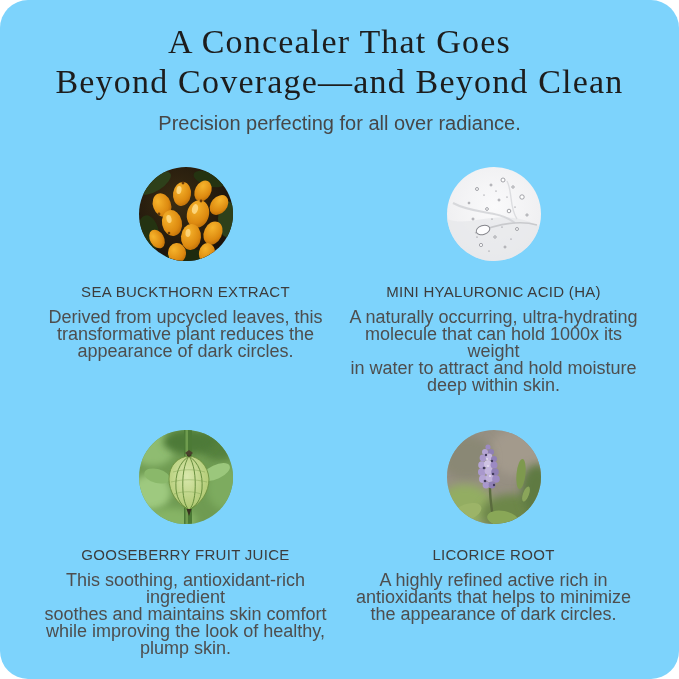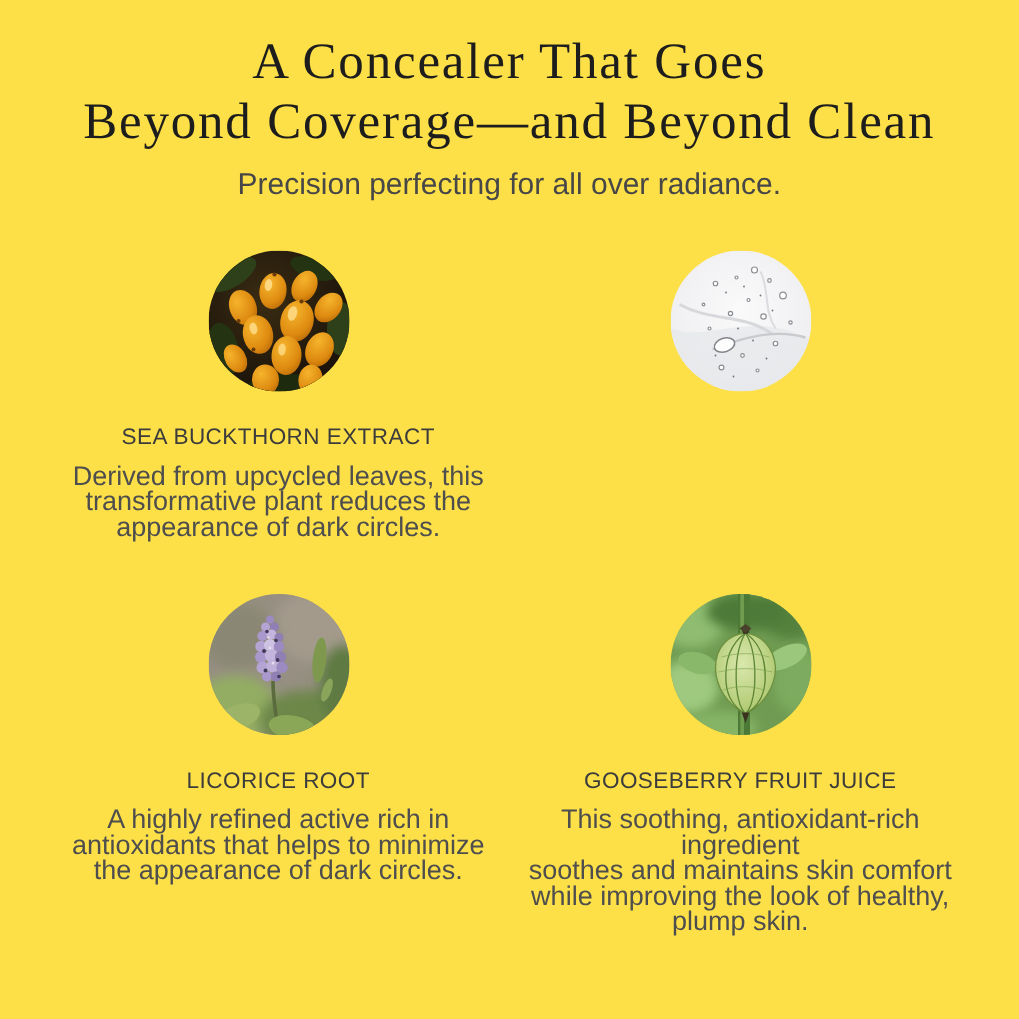--- a/index.html
+++ b/index.html
@@ -1,22 +1,23 @@
 <!DOCTYPE html>
 <html><head>
 <meta charset="utf-8">
 <style>
   html, body { margin: 0; padding: 0; background: #ffffff; }
   .canvas {
     position: relative;
     width: 679px; height: 679px;
-    background: #fde047;
+    background: #7dd3fc;
     overflow: hidden;
     font-family: "Liberation Sans", sans-serif;
     text-align: center;
+    border-radius: 28px;
   }
   .header { padding-top: 22px; }
   .title {
     margin: 0;
     font-family: "Liberation Serif", serif;
     font-weight: 400;
     font-size: 34px;
     line-height: 40px;
     letter-spacing: 1.2px;
     color: #1d1d1d;
@@ -159,20 +160,73 @@
               <circle cx="60" cy="30" r="0.6"></circle>
             <circle cx="68" cy="40" r="0.6"></circle>
               <circle cx="45" cy="52" r="0.6"></circle>
               <circle cx="55" cy="60" r="0.6"></circle>
             <circle cx="30" cy="70" r="0.6"></circle>
               <circle cx="64" cy="72" r="0.6"></circle>
               <circle cx="42" cy="84" r="0.6"></circle>
           </g>
         </svg>
       </div>
+      <h2>MINI HYALURONIC ACID (HA)</h2>
+      <p>A naturally occurring, ultra-hydrating
+molecule that can hold 1000x its weight
+in water to attract and hold moisture
+deep within skin.</p>
+    </div>
+
+    <div class="card">
+      <div class="photo">
+        <svg viewBox="0 0 94 94" aria-hidden="true">
+          <defs>
+            <filter id="gb" x="-40%" y="-40%" width="180%" height="180%">
+                <feGaussianBlur stdDeviation="3.5"></feGaussianBlur>
+              </filter>
+            <radialGradient id="husk" cx="45%" cy="38%" r="75%">
+              <stop offset="0%" stop-color="#d9e8ac"></stop>
+                <stop offset="70%" stop-color="#b5cd79"></stop>
+                <stop offset="100%" stop-color="#9cba62"></stop>
+            </radialGradient>
+          </defs>
+          <rect width="94" height="94" fill="#6f9b52"></rect>
+          <ellipse cx="14" cy="18" rx="22" ry="18" fill="#8fbc71" filter="url(#gb)"></ellipse>
+          <ellipse cx="80" cy="14" rx="20" ry="16" fill="#55813d" filter="url(#gb)"></ellipse>
+          <ellipse cx="86" cy="58" rx="18" ry="22" fill="#7dab5e" filter="url(#gb)"></ellipse>
+          <ellipse cx="12" cy="62" rx="20" ry="18" fill="#9ec97f" filter="url(#gb)"></ellipse>
+          <ellipse cx="50" cy="12" rx="26" ry="12" fill="#4e7a38" filter="url(#gb)"></ellipse>
+          <ellipse cx="32" cy="90" rx="26" ry="12" fill="#86b465" filter="url(#gb)"></ellipse>
+          <ellipse cx="77" cy="42" rx="15" ry="7" fill="#9bc77c" transform="rotate(-25 77 42)"></ellipse>
+          <ellipse cx="18" cy="46" rx="13" ry="7" fill="#8ab86a" transform="rotate(15 18 46)"></ellipse>
+          <rect x="45" y="0" width="8" height="94" fill="#4c7a36"></rect>
+          <rect x="46.5" y="0" width="2.5" height="94" fill="#6f9c4e"></rect>
+          <path d="M50,26 C60,27 69,35 70,49 C70,62 62,74 50,80 C38,74 30,62 30,49 C30,35 39,27 50,26 Z" fill="url(#husk)" stroke="#6d9140" stroke-width="0.9"></path>
+          <g stroke="#5e8636" stroke-width="0.9" fill="none">
+            <path d="M50,26 C40,33 36,44 37,59 C38,70 43,76 50,80"></path>
+            <path d="M50,26 C45,34 43,46 44,62 C45,72 47,77 50,80"></path>
+            <path d="M50,26 C55,34 57,46 56,62 C55,72 53,77 50,80"></path>
+            <path d="M50,26 C60,33 64,44 63,59 C62,70 57,76 50,80"></path>
+          </g>
+          <g stroke="#7ba24e" stroke-width="0.45" fill="none" opacity="0.9">
+            <path d="M34,42 C45,39 55,39 66,42"></path>
+            <path d="M32,52 C45,49 55,49 68,52"></path>
+            <path d="M35,64 C44,61 54,61 62,64"></path>
+          </g>
+          <circle cx="50" cy="24.5" r="2.2" fill="#3a3220"></circle>
+          <path d="M46,23 L50,20 L54,23 L50,26 Z" fill="#4a412c"></path>
+          <path d="M47.5,79 L50,86 L52.5,79 Z" fill="#3a3220"></path>
+        </svg>
+      </div>
+      <h2>GOOSEBERRY FRUIT JUICE</h2>
+      <p>This soothing, antioxidant-rich ingredient
+soothes and maintains skin comfort
+while improving the look of healthy,
+plump skin.</p>
     </div>
 
     <div class="card">
       <div class="photo">
         <svg viewBox="0 0 94 94" aria-hidden="true">
           <defs>
             <filter id="lb" x="-40%" y="-40%" width="180%" height="180%">
                 <feGaussianBlur stdDeviation="4"></feGaussianBlur>
               </filter>
           </defs>
@@ -216,62 +270,14 @@
               <circle cx="40" cy="29" r="0.9" fill="#e4ddf0"></circle>
           </g>
         </svg>
       </div>
       <h2>LICORICE ROOT</h2>
       <p>A highly refined active rich in
 antioxidants that helps to minimize
 the appearance of dark circles.</p>
     </div>
 
-    <div class="card">
-      <div class="photo">
-        <svg viewBox="0 0 94 94" aria-hidden="true">
-          <defs>
-            <filter id="gb" x="-40%" y="-40%" width="180%" height="180%">
-                <feGaussianBlur stdDeviation="3.5"></feGaussianBlur>
-              </filter>
-            <radialGradient id="husk" cx="45%" cy="38%" r="75%">
-              <stop offset="0%" stop-color="#d9e8ac"></stop>
-                <stop offset="70%" stop-color="#b5cd79"></stop>
-                <stop offset="100%" stop-color="#9cba62"></stop>
-            </radialGradient>
-          </defs>
-          <rect width="94" height="94" fill="#6f9b52"></rect>
-          <ellipse cx="14" cy="18" rx="22" ry="18" fill="#8fbc71" filter="url(#gb)"></ellipse>
-          <ellipse cx="80" cy="14" rx="20" ry="16" fill="#55813d" filter="url(#gb)"></ellipse>
-          <ellipse cx="86" cy="58" rx="18" ry="22" fill="#7dab5e" filter="url(#gb)"></ellipse>
-          <ellipse cx="12" cy="62" rx="20" ry="18" fill="#9ec97f" filter="url(#gb)"></ellipse>
-          <ellipse cx="50" cy="12" rx="26" ry="12" fill="#4e7a38" filter="url(#gb)"></ellipse>
-          <ellipse cx="32" cy="90" rx="26" ry="12" fill="#86b465" filter="url(#gb)"></ellipse>
-          <ellipse cx="77" cy="42" rx="15" ry="7" fill="#9bc77c" transform="rotate(-25 77 42)"></ellipse>
-          <ellipse cx="18" cy="46" rx="13" ry="7" fill="#8ab86a" transform="rotate(15 18 46)"></ellipse>
-          <rect x="45" y="0" width="8" height="94" fill="#4c7a36"></rect>
-          <rect x="46.5" y="0" width="2.5" height="94" fill="#6f9c4e"></rect>
-          <path d="M50,26 C60,27 69,35 70,49 C70,62 62,74 50,80 C38,74 30,62 30,49 C30,35 39,27 50,26 Z" fill="url(#husk)" stroke="#6d9140" stroke-width="0.9"></path>
-          <g stroke="#5e8636" stroke-width="0.9" fill="none">
-            <path d="M50,26 C40,33 36,44 37,59 C38,70 43,76 50,80"></path>
-            <path d="M50,26 C45,34 43,46 44,62 C45,72 47,77 50,80"></path>
-            <path d="M50,26 C55,34 57,46 56,62 C55,72 53,77 50,80"></path>
-            <path d="M50,26 C60,33 64,44 63,59 C62,70 57,76 50,80"></path>
-          </g>
-          <g stroke="#7ba24e" stroke-width="0.45" fill="none" opacity="0.9">
-            <path d="M34,42 C45,39 55,39 66,42"></path>
-            <path d="M32,52 C45,49 55,49 68,52"></path>
-            <path d="M35,64 C44,61 54,61 62,64"></path>
-          </g>
-          <circle cx="50" cy="24.5" r="2.2" fill="#3a3220"></circle>
-          <path d="M46,23 L50,20 L54,23 L50,26 Z" fill="#4a412c"></path>
-          <path d="M47.5,79 L50,86 L52.5,79 Z" fill="#3a3220"></path>
-        </svg>
-      </div>
-      <h2>GOOSEBERRY FRUIT JUICE</h2>
-      <p>This soothing, antioxidant-rich ingredient
-soothes and maintains skin comfort
-while improving the look of healthy,
-plump skin.</p>
-    </div>
-
   </div>
 </div>
 
 </body></html>

